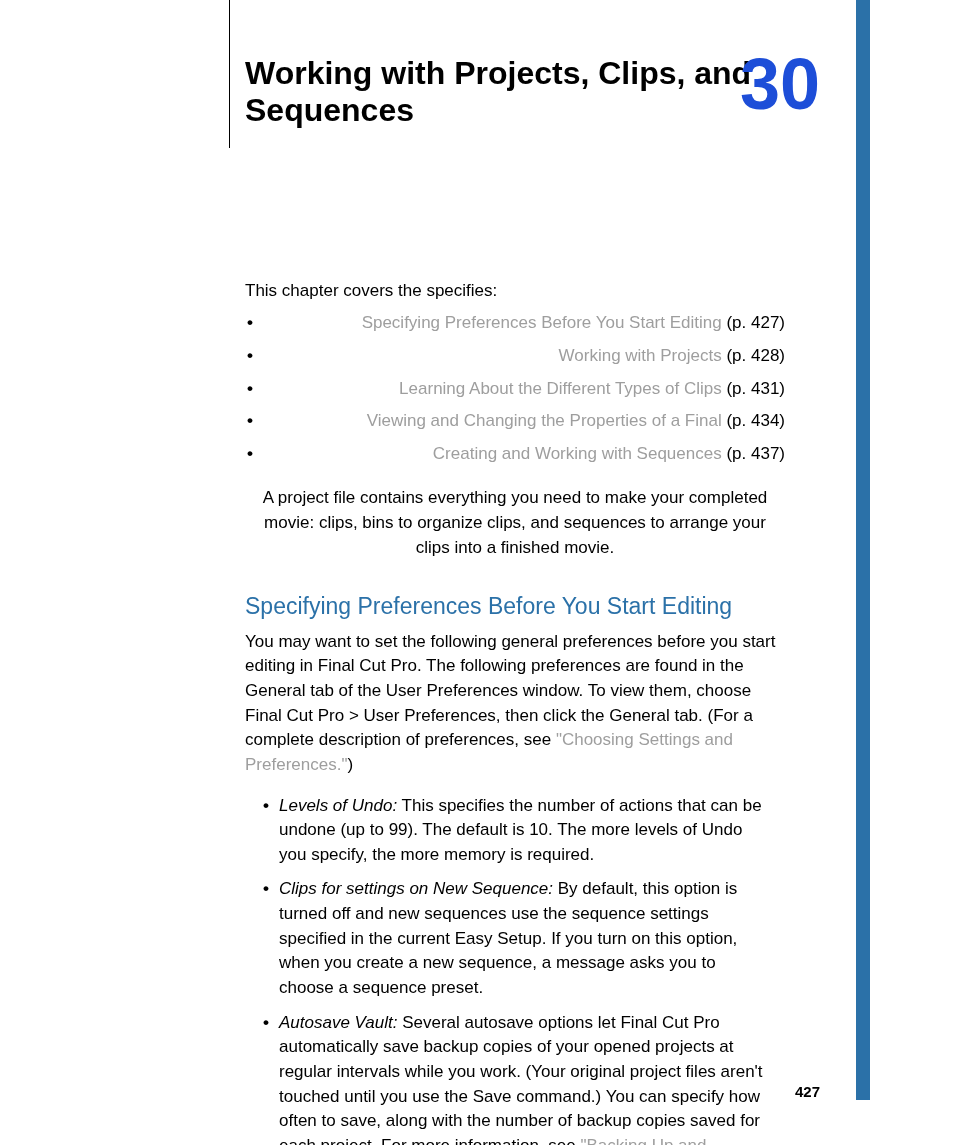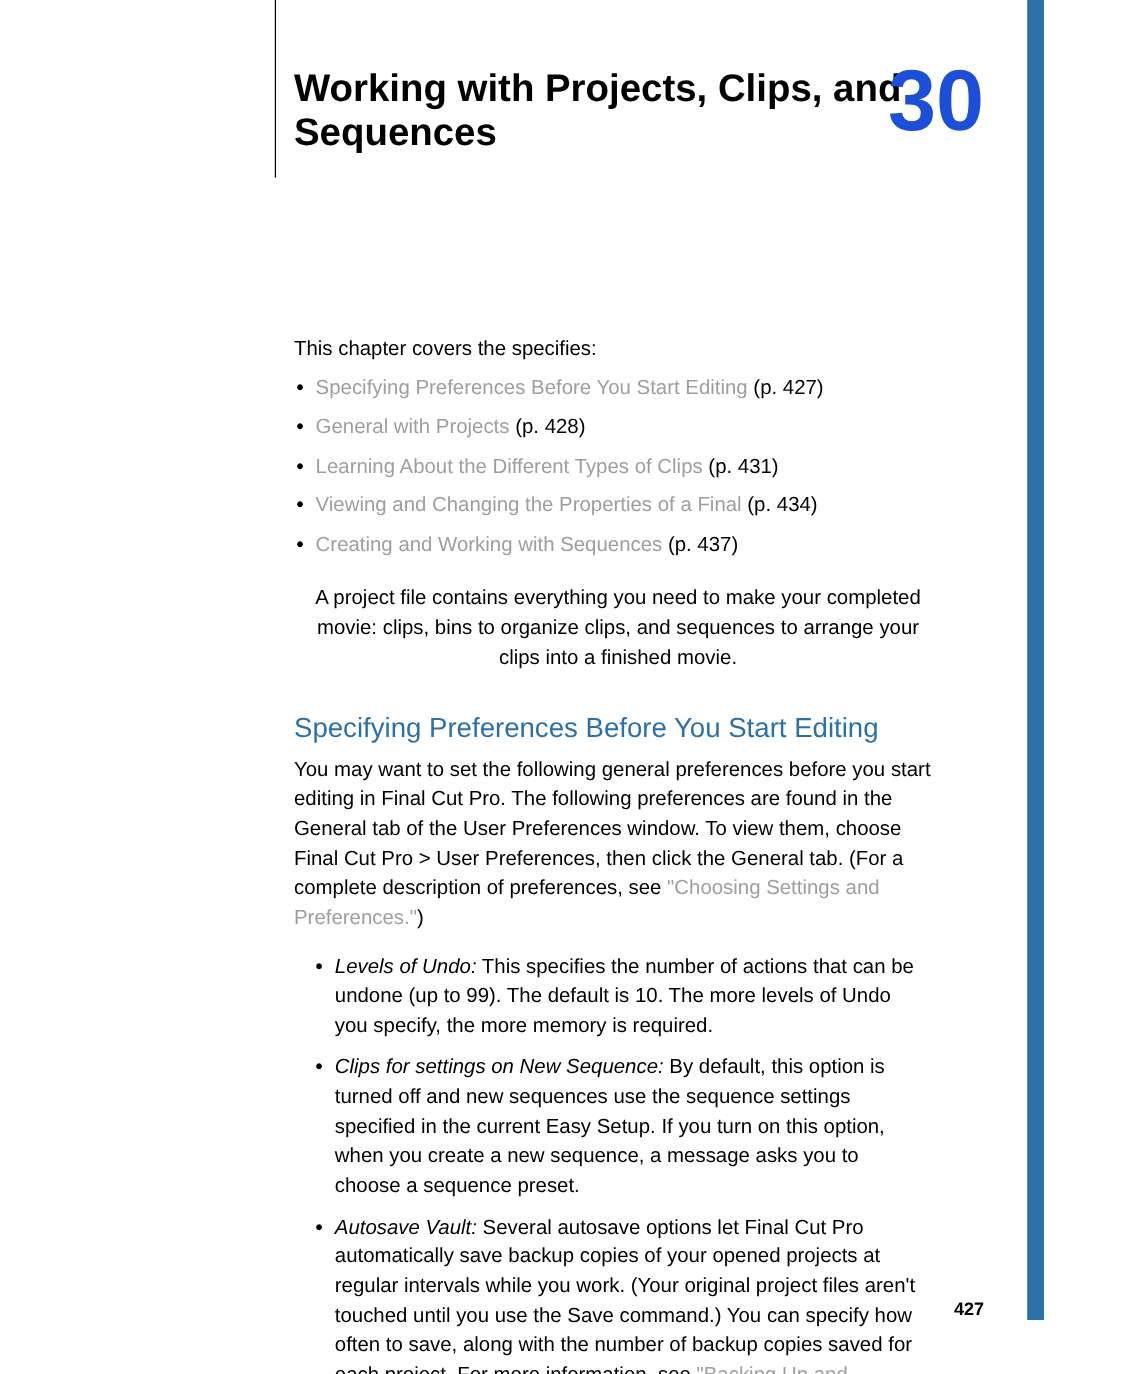--- a/index.html
+++ b/index.html
@@ -64,20 +64,21 @@
     font-size: 17px;
     line-height: 1.45;
   }
   .intro {
     margin: 0 0 8px 0;
   }
   ul.toc {
     list-style: none;
     padding: 0;
     margin: 0 0 20px 0;
+    text-align: right;
   }
   ul.toc li {
     padding-left: 18px;
     position: relative;
     margin: 8px 0;
   }
   ul.toc li::before {
     content: "•";
     position: absolute;
     left: 2px;
@@ -138,21 +139,21 @@
   <div class="chapter-header">
     <h1 class="chapter-title">Working with Projects, Clips, and Sequences</h1>
     <div class="chapter-number">30</div>
   </div>
 
   <div class="content">
     <p class="intro">This chapter covers the specifies:</p>
 
     <ul class="toc">
       <li><span class="link">Specifying Preferences Before You Start Editing</span><span> (p. 427)</span></li>
-      <li><span class="link">General with Projects</span><span> (p. 428)</span></li>
+      <li><span class="link">Working with Projects</span><span> (p. 428)</span></li>
       <li><span class="link">Learning About the Different Types of Clips</span><span> (p. 431)</span></li>
       <li><span class="link">Viewing and Changing the Properties of a Final</span><span> (p. 434)</span></li>
       <li><span class="link">Creating and Working with Sequences</span><span> (p. 437)</span></li>
     </ul>
 
     <p class="para">A project file contains everything you need to make your completed movie: clips, bins to organize clips, and sequences to arrange your clips into a finished movie.</p>
 
     <h2 class="section-heading">Specifying Preferences Before You Start Editing</h2>
     <p class="section-para">
       <span>You may want to set the following general preferences before you start editing in Final Cut Pro. The following preferences are found in the General tab of the User Preferences window. To view them, choose Final Cut Pro &gt; User Preferences, then click the General tab. (For a complete description of preferences, see </span><span class="link">"Choosing Settings and Preferences."</span><span>)</span>

